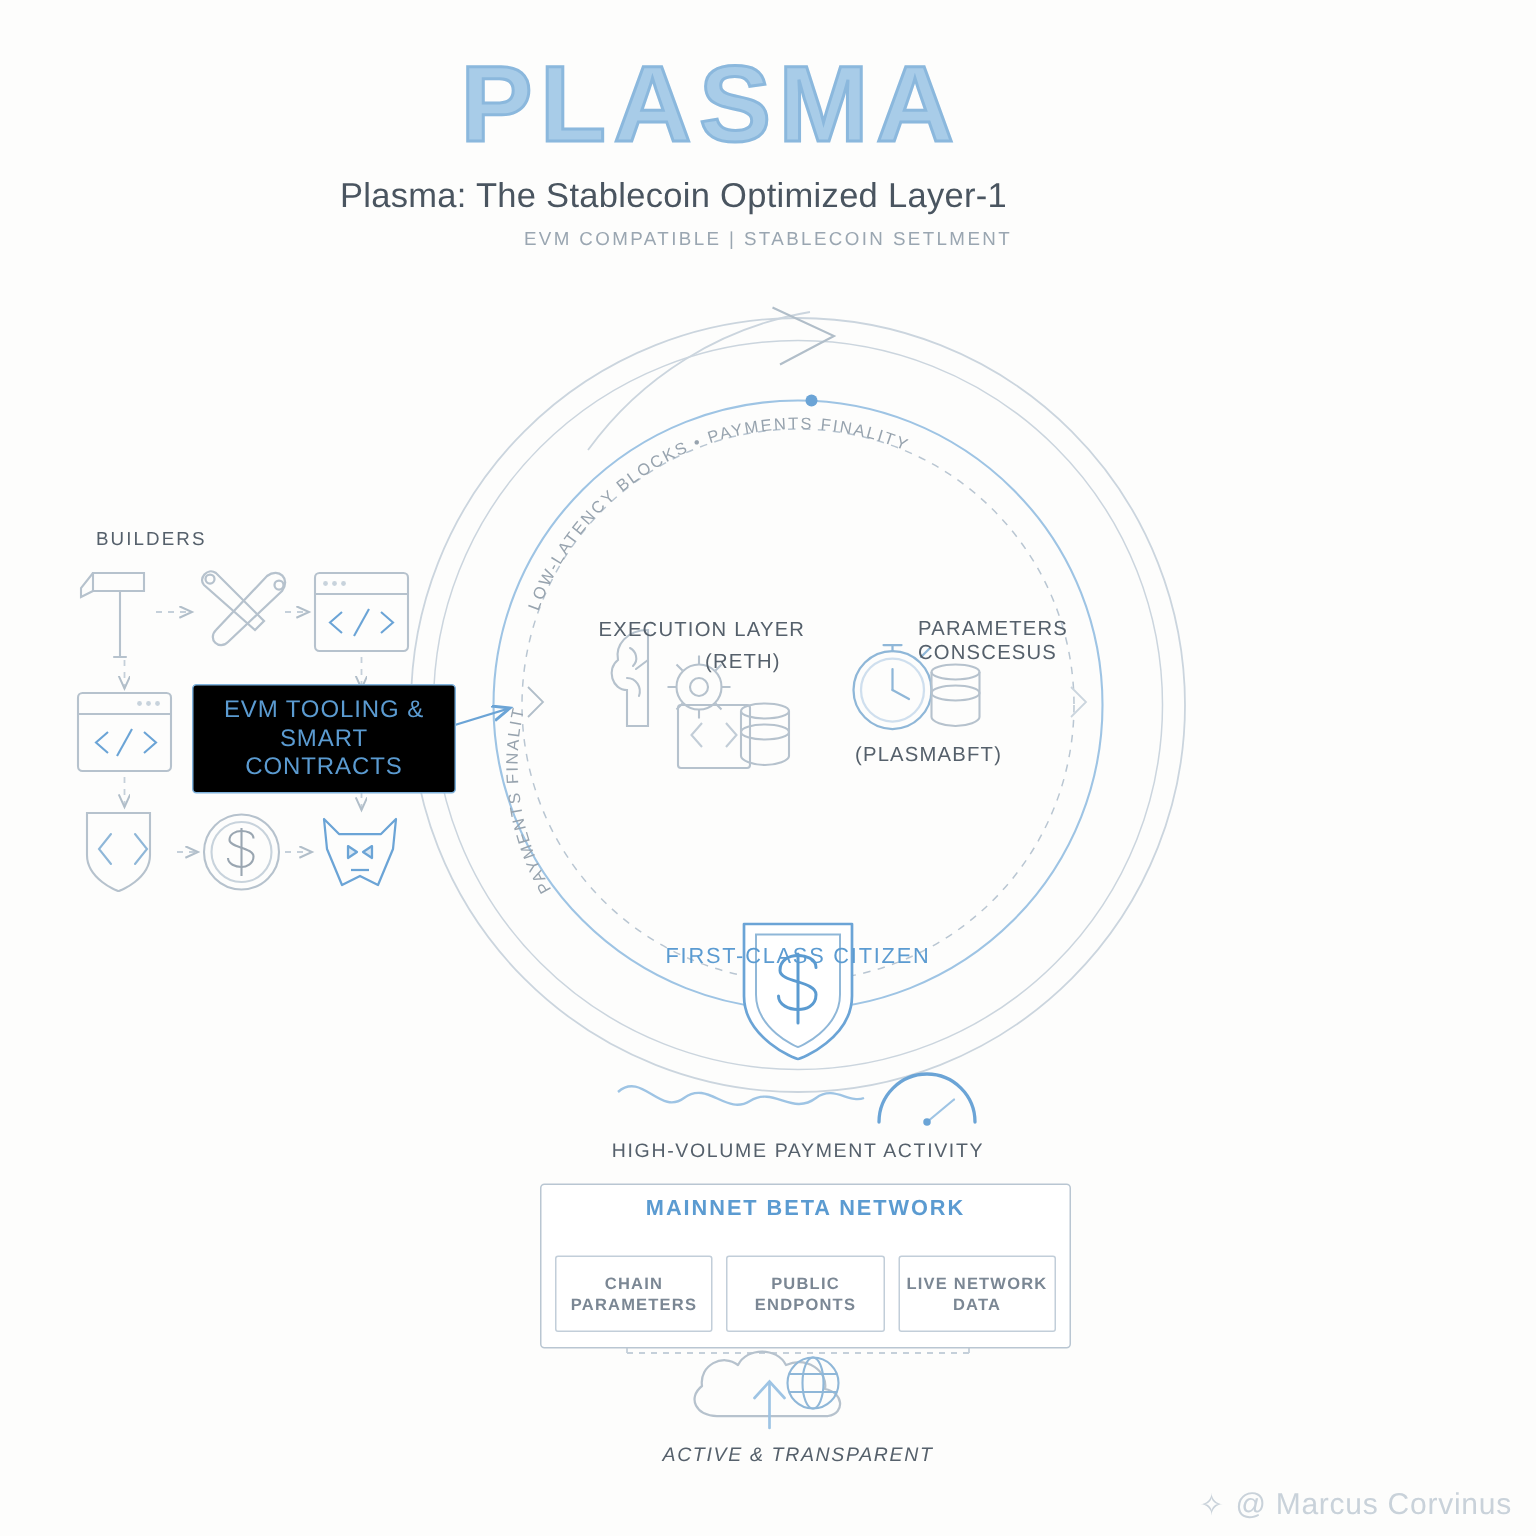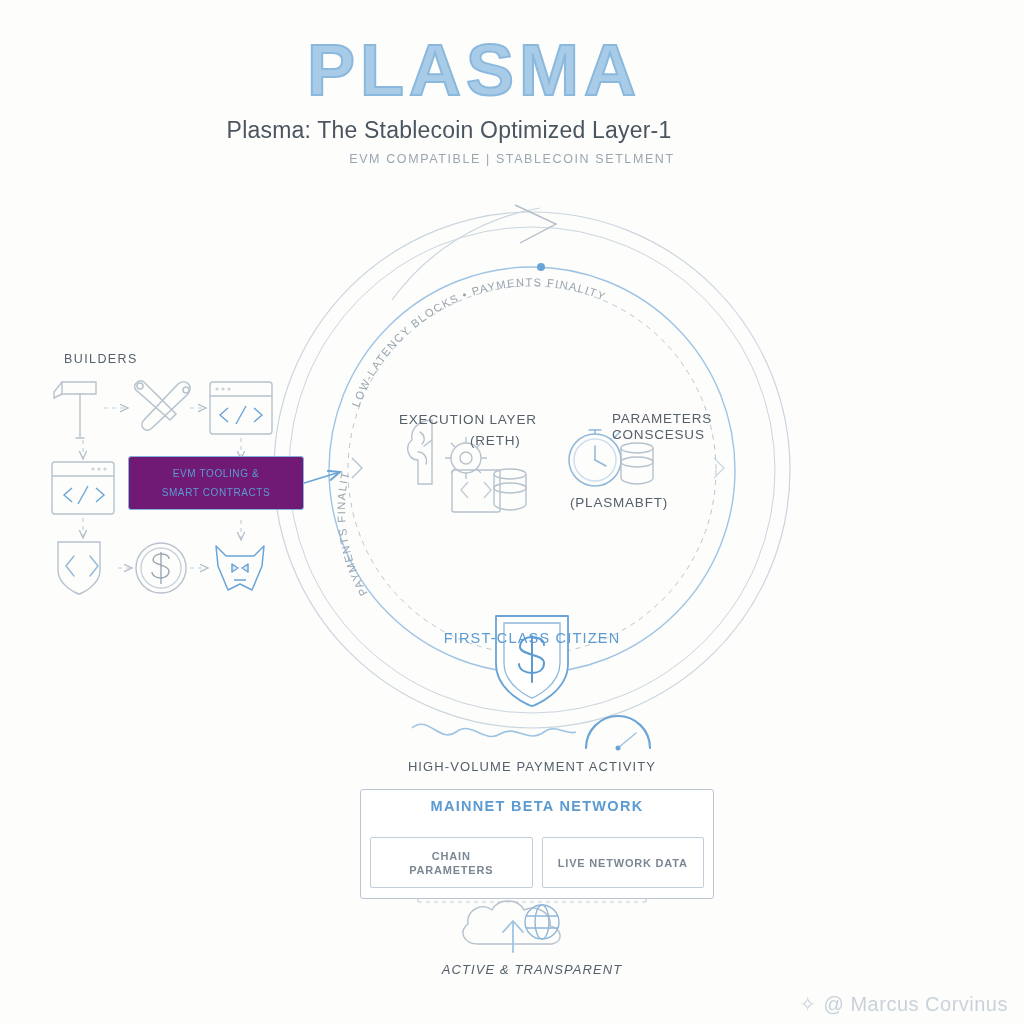--- a/index.html
+++ b/index.html
@@ -66,23 +66,23 @@
     margin-top: 36px;
   }
   .lbl.center {
     text-align: center;
     transform: translateX(-50%);
   }
   .box-label {
     position: absolute;
     border: 1.3px solid #7fb2dc;
     border-radius: 3px;
-    background: #701a75;
+    background: #000000;
     color: #5b9bd1;
-    font-size: 10px;
+    font-size: 16px;
     line-height: 19px;
     letter-spacing: 0.6px;
     text-align: center;
     padding: 7px 10px;
   }
   
   .panel {
     position: absolute;
     left: 360px;
     top: 789px;
@@ -355,20 +355,26 @@
   <div class="panel">
     <div class="panel-title">MAINNET BETA NETWORK</div>
     <div class="panel-cells">
       <div class="cell">
         <span>
           <span>CHAIN</span><br>
           <span>PARAMETERS</span>
         </span>
       </div>
       <div class="cell">
+        <span>
+          <span>PUBLIC</span><br>
+          <span>ENDPONTS</span>
+        </span>
+      </div>
+      <div class="cell">
         <span>LIVE NETWORK DATA</span>
       </div>
     </div>
   </div>
 
   <div class="lbl center" style="top:962px; left:532px; font-size:13px; letter-spacing:1.1px;font-style:italic;">ACTIVE &amp; TRANSPARENT</div>
 
   <div class="watermark">
     <span>✧</span>
     <span>@ Marcus Corvinus</span>

